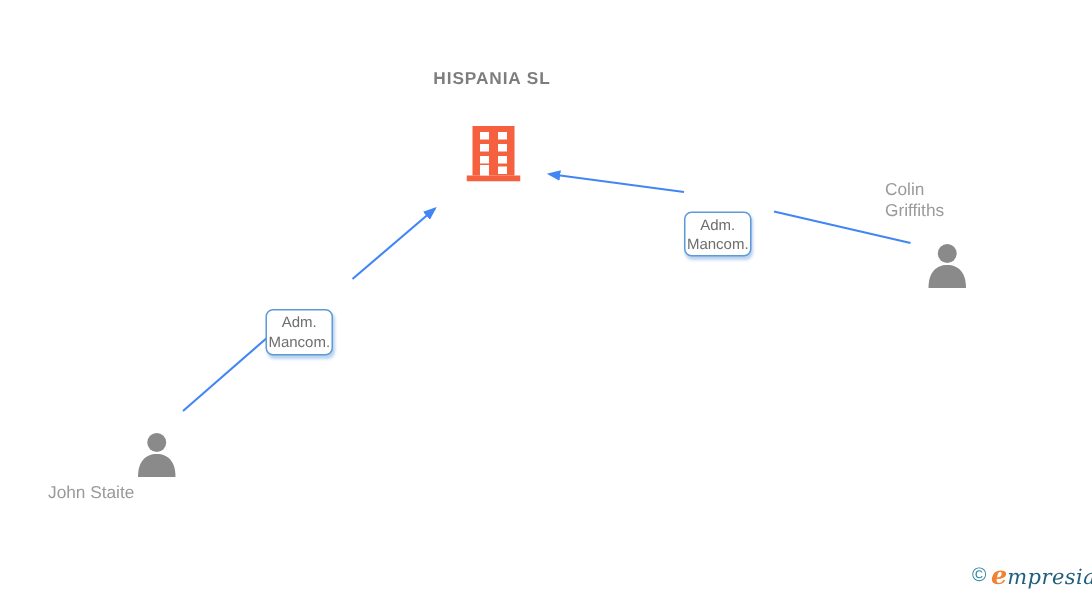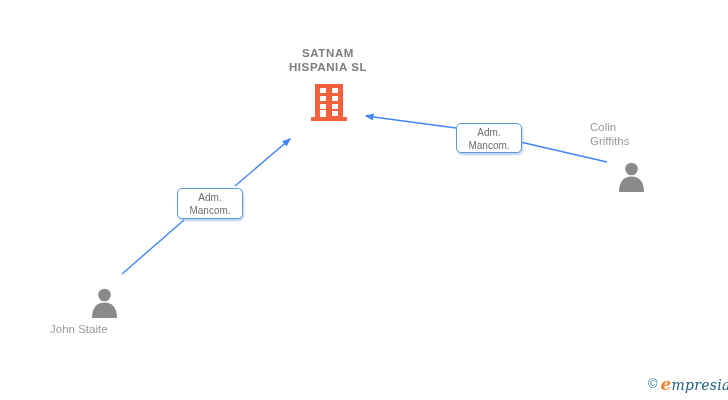--- a/index.html
+++ b/index.html
@@ -30,45 +30,46 @@
     cursor: pointer;
   }
   .building-icon {
     position: absolute;
     left: 311px; top: 84px;
     width: 36px; height: 37px;
     cursor: pointer;
   }
   .relation-box {
     position: absolute;
-    width: 66px;
+    width: 45px;
     box-sizing: border-box;
     background: #ffffff;
     border: 1.5px solid #5e9ad6;
     border-radius: 5px;
     box-shadow: 1px 2px 2px rgba(130, 175, 225, 0.55);
     text-align: center;
     font-size: 10px;
     color: #6e6e6e;
     line-height: 13px;
     padding-top: 2px;
     cursor: pointer;
+    margin-top: 18px;
   }
   .relation-box.left  { left: 177px; top: 188px; height: 31px; }
   .relation-box.right { left: 456px; top: 123px; height: 30px; }
   .person-name {
     position: absolute;
     text-align: left;
     font-size: 11.5px;
     color: #9a9a9a;
     line-height: 14px;
     cursor: pointer;
   }
   .person-name.colin { left: 590px; top: 120px; width: 80px; }
-  .person-name.john  { left: 50px;  top: 322px; width: 100px; }
+  .person-name.john  { left: 32px;  top: 322px; width: 100px; }
   .person-icon {
     position: absolute;
     width: 29px; height: 30px;
     cursor: pointer;
   }
   .person-icon.colin { left: 617px; top: 162px; }
   .person-icon.john  { left: 90px;  top: 288px; }
   .logo {
     position: absolute;
     left: 648px; top: 374px;
@@ -109,21 +110,20 @@
       </marker>
     </defs>
     <line x1="122" y1="274" x2="184" y2="220" stroke="#4285f4" stroke-width="1.4"></line>
     <line x1="235" y1="186" x2="290" y2="139" stroke="#4285f4" stroke-width="1.4" marker-end="url(#arrow)"></line>
     <line x1="456" y1="128" x2="366" y2="116" stroke="#4285f4" stroke-width="1.4" marker-end="url(#arrow)"></line>
     <line x1="516" y1="141" x2="607" y2="162" stroke="#4285f4" stroke-width="1.4"></line>
   </svg>
 
   <div>
     <div class="company-title">
-      <div>SATNAM</div>
       <div>HISPANIA SL</div>
     </div>
     <svg class="building-icon" viewBox="0 0 36 37" xmlns="http://www.w3.org/2000/svg">
       <rect x="0" y="33" width="36" height="4" fill="#f5613e"></rect>
       <rect x="4" y="0" width="28" height="33" fill="#f5613e"></rect>
       <rect x="9" y="4" width="6" height="5" fill="#ffffff"></rect>
       <rect x="21" y="4" width="6" height="5" fill="#ffffff"></rect>
       <rect x="9" y="12" width="6" height="5" fill="#ffffff"></rect>
       <rect x="21" y="12" width="6" height="5" fill="#ffffff"></rect>
       <rect x="9" y="20" width="6" height="5" fill="#ffffff"></rect>

